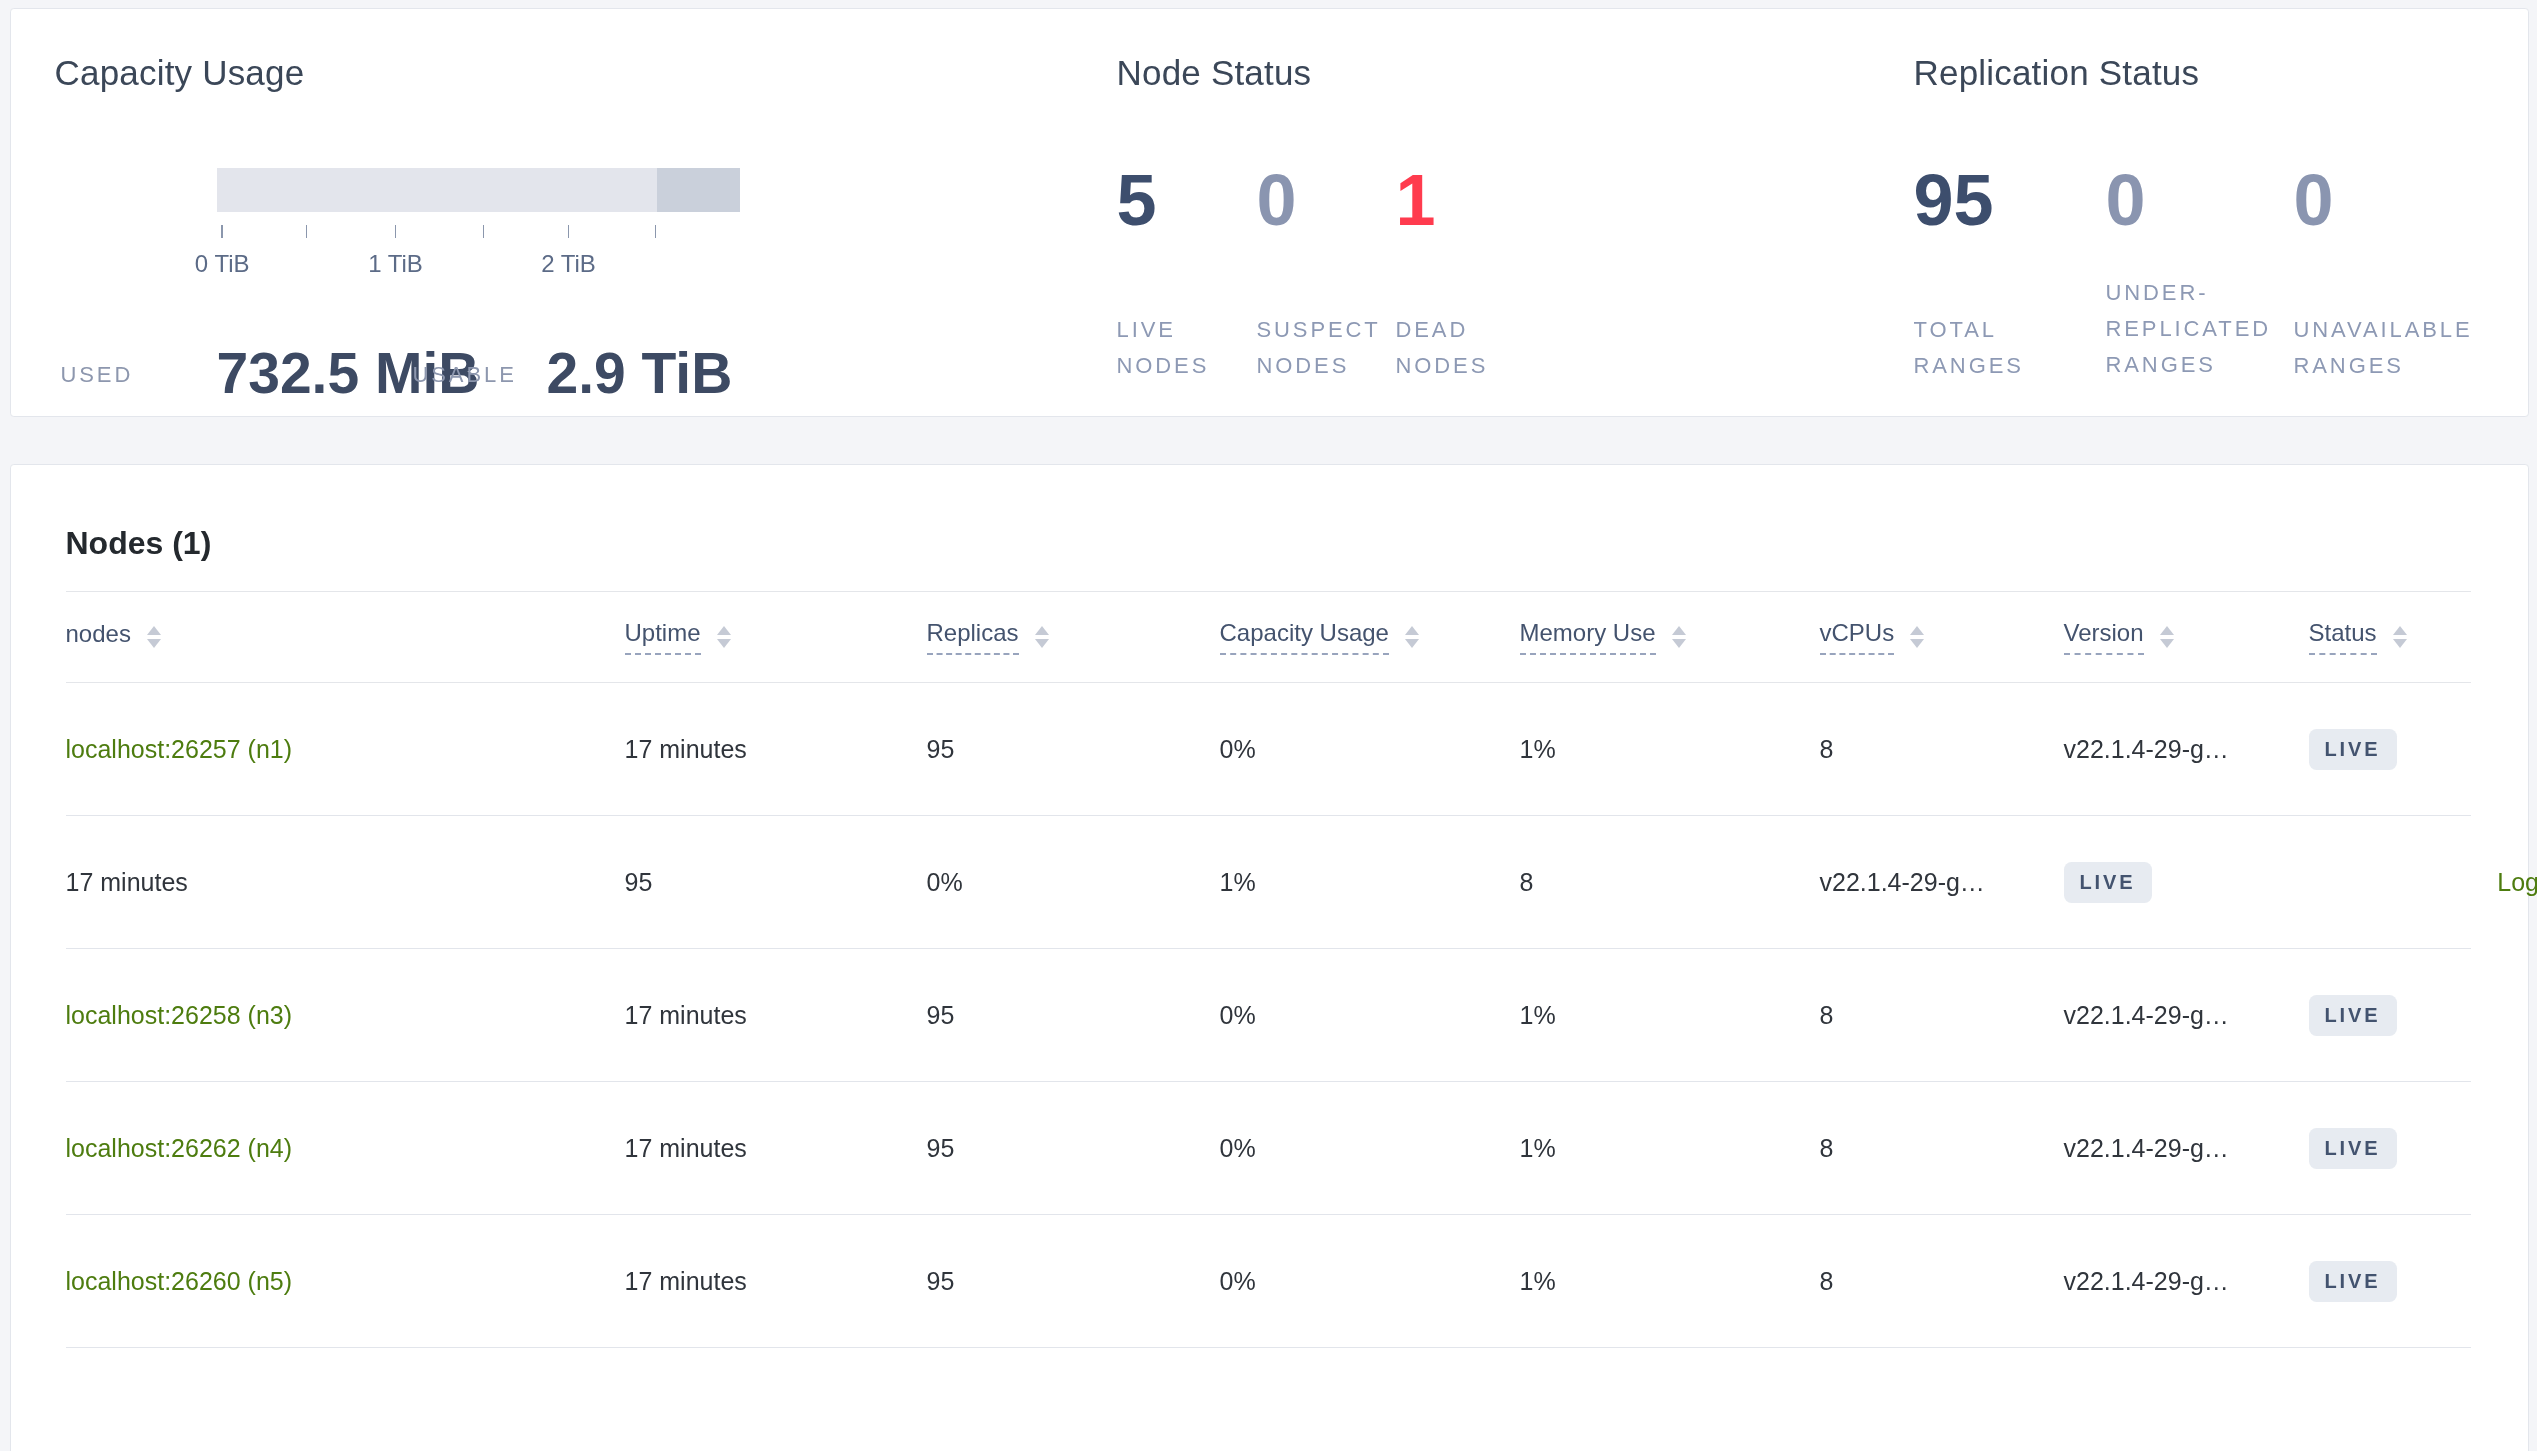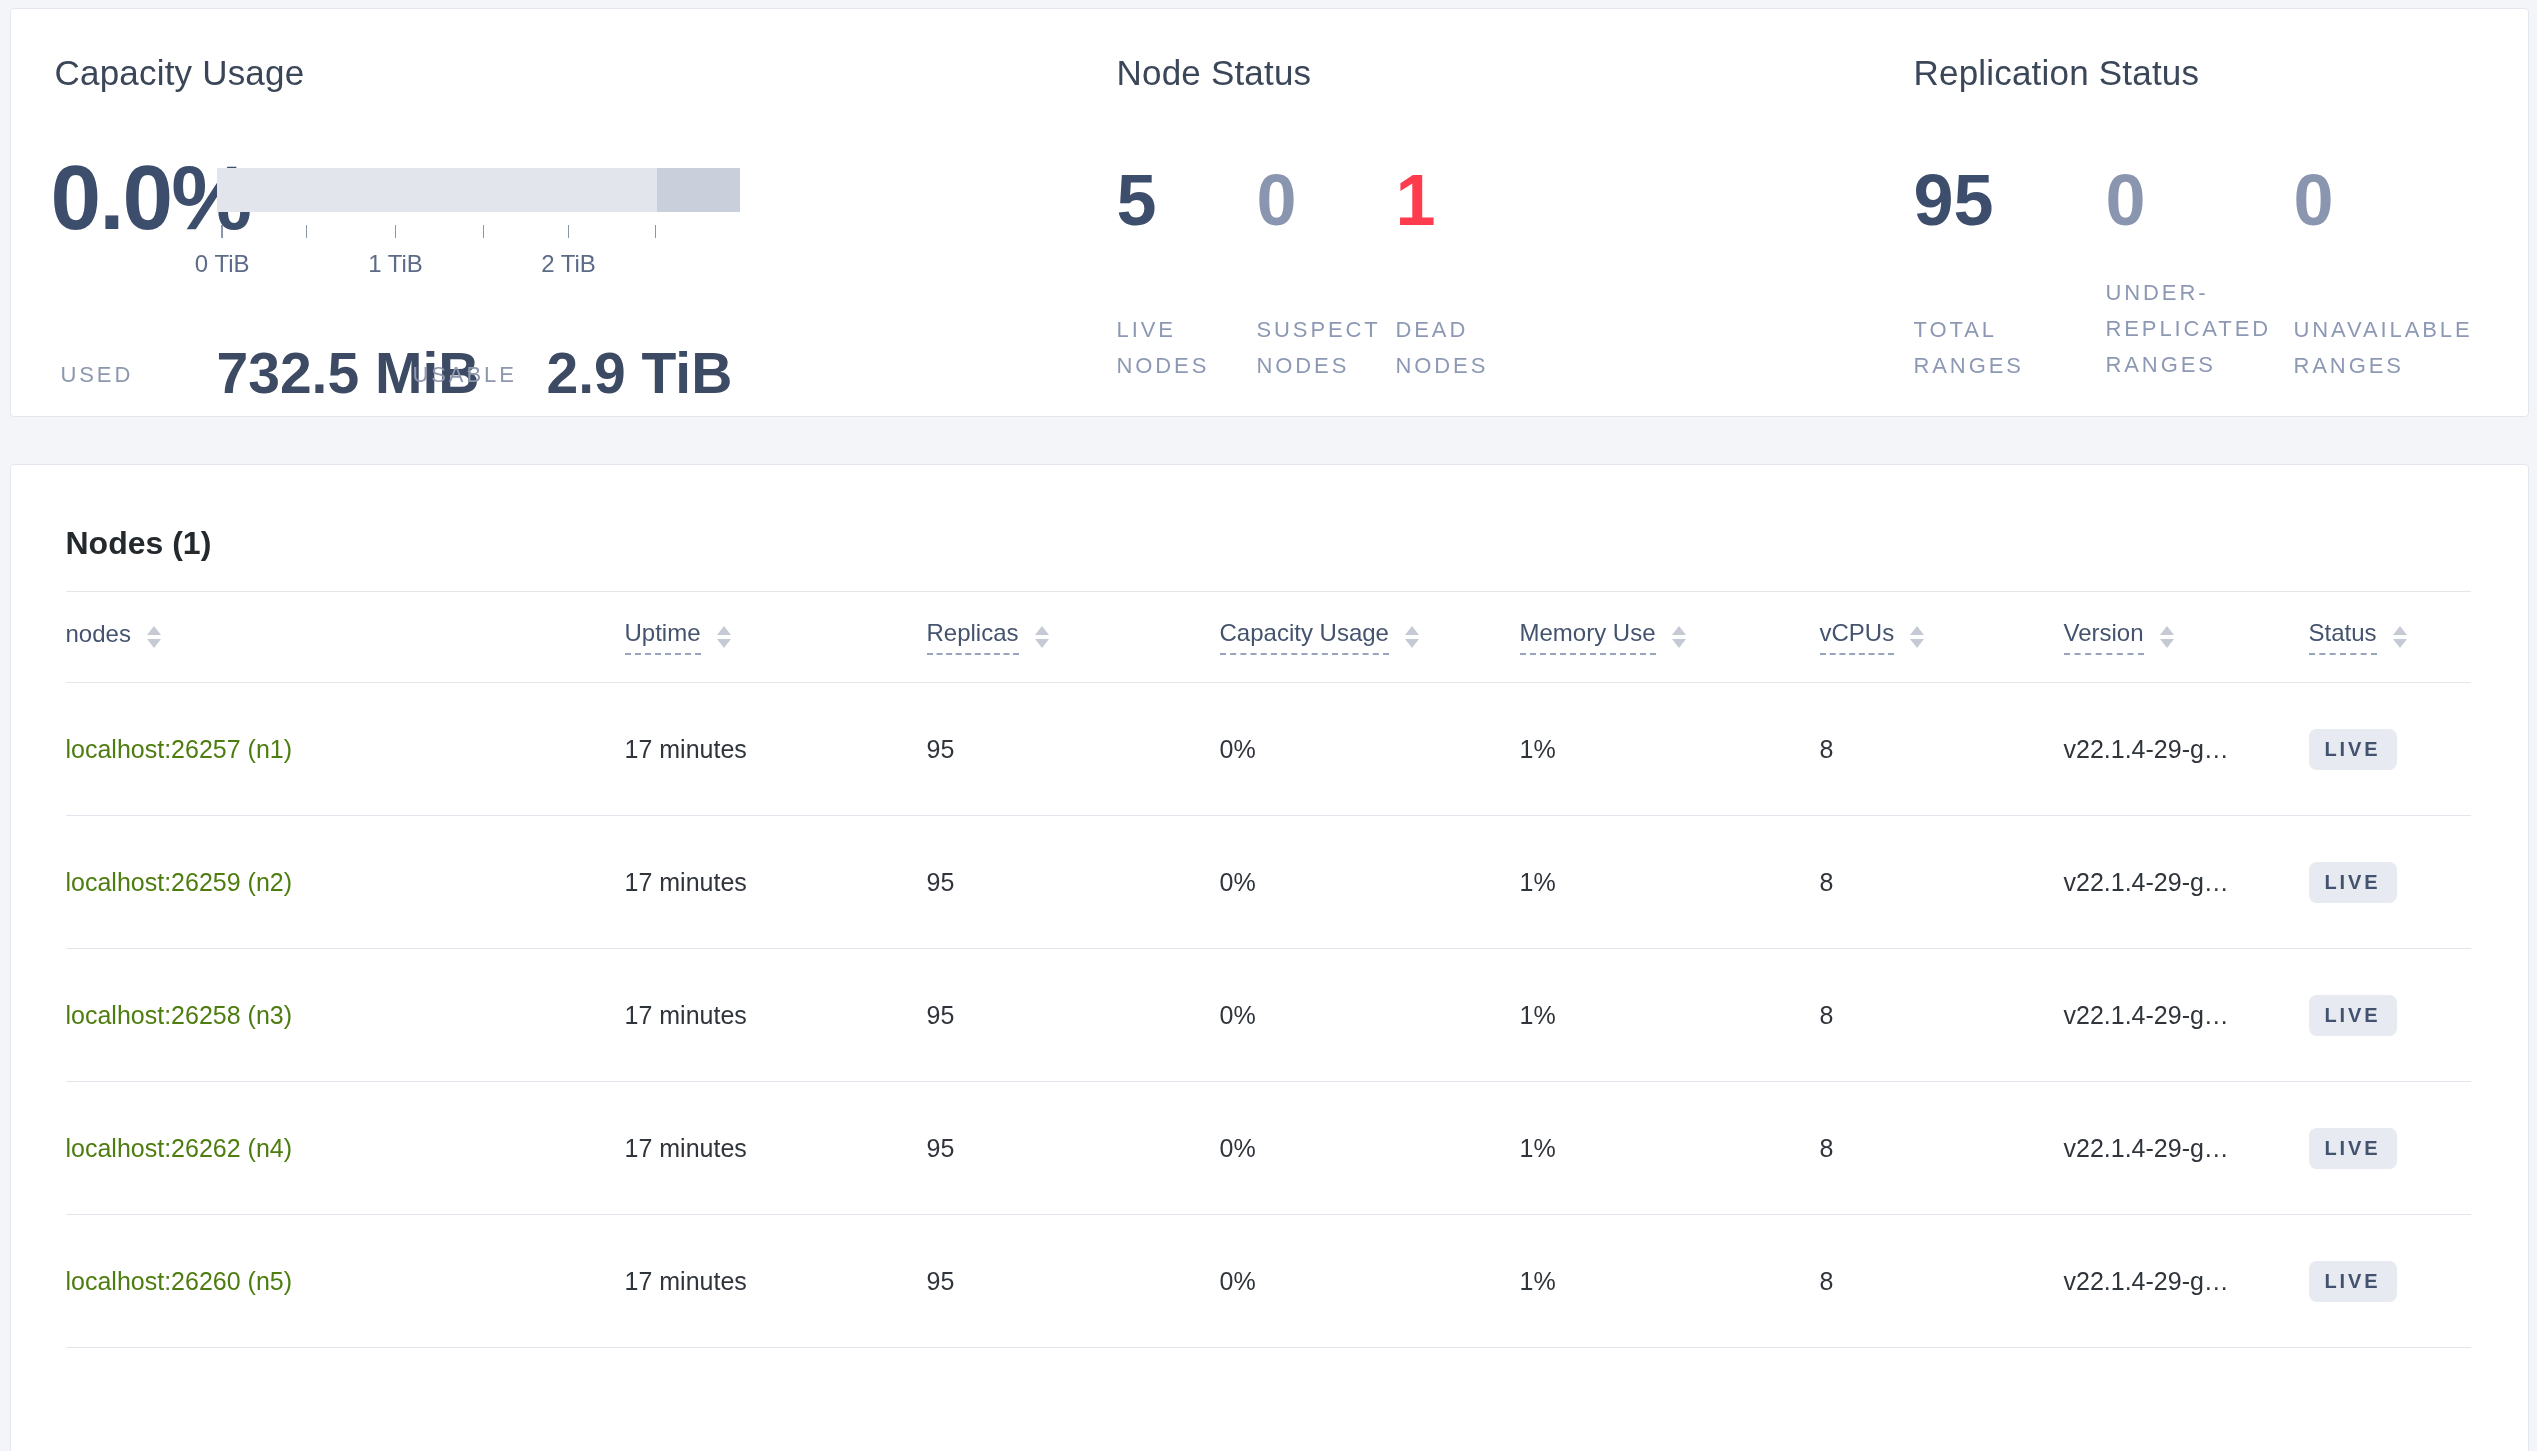--- a/index.html
+++ b/index.html
@@ -78,21 +78,20 @@
     font-size:20px; font-weight:700; letter-spacing:2.9px; padding:10.5px 16px;
     border-radius:7.6px; line-height:1; }
 </style>
 </head>
 <body>
 
 <div class="card" id="top-card">
 
   <div class="section-title" id="cap-title">Capacity Usage</div>
 
-  <div id="cap-percent">0.0%</div>
 
   <div id="cap-bar">
     <div class="dark-seg"></div>
     <div class="tick" style="left:4.8px"></div>
     <div class="tick" style="left:89px"></div>
     <div class="tick" style="left:178px"></div>
     <div class="tick" style="left:266px"></div>
     <div class="tick" style="left:351px"></div>
     <div class="tick" style="left:438px"></div>
     <div class="tick-label" style="left:5.7px">0 TiB</div>
@@ -208,21 +207,20 @@
         <div>95</div>
         <div>0%</div>
         <div>1%</div>
         <div>8</div>
         <div>v22.1.4-29-g…</div>
         <div><span class="status-badge">LIVE</span></div>
         <div class="logs-cell"><a class="blue-link">Logs</a></div>
       </div>
 
       <div class="tr body-row">
-        <div><a class="blue-link">localhost:26259 (n2)</a></div>
         <div>17 minutes</div>
         <div>95</div>
         <div>0%</div>
         <div>1%</div>
         <div>8</div>
         <div>v22.1.4-29-g…</div>
         <div><span class="status-badge">LIVE</span></div>
         <div class="logs-cell"><a class="blue-link">Logs</a></div>
       </div>
 

